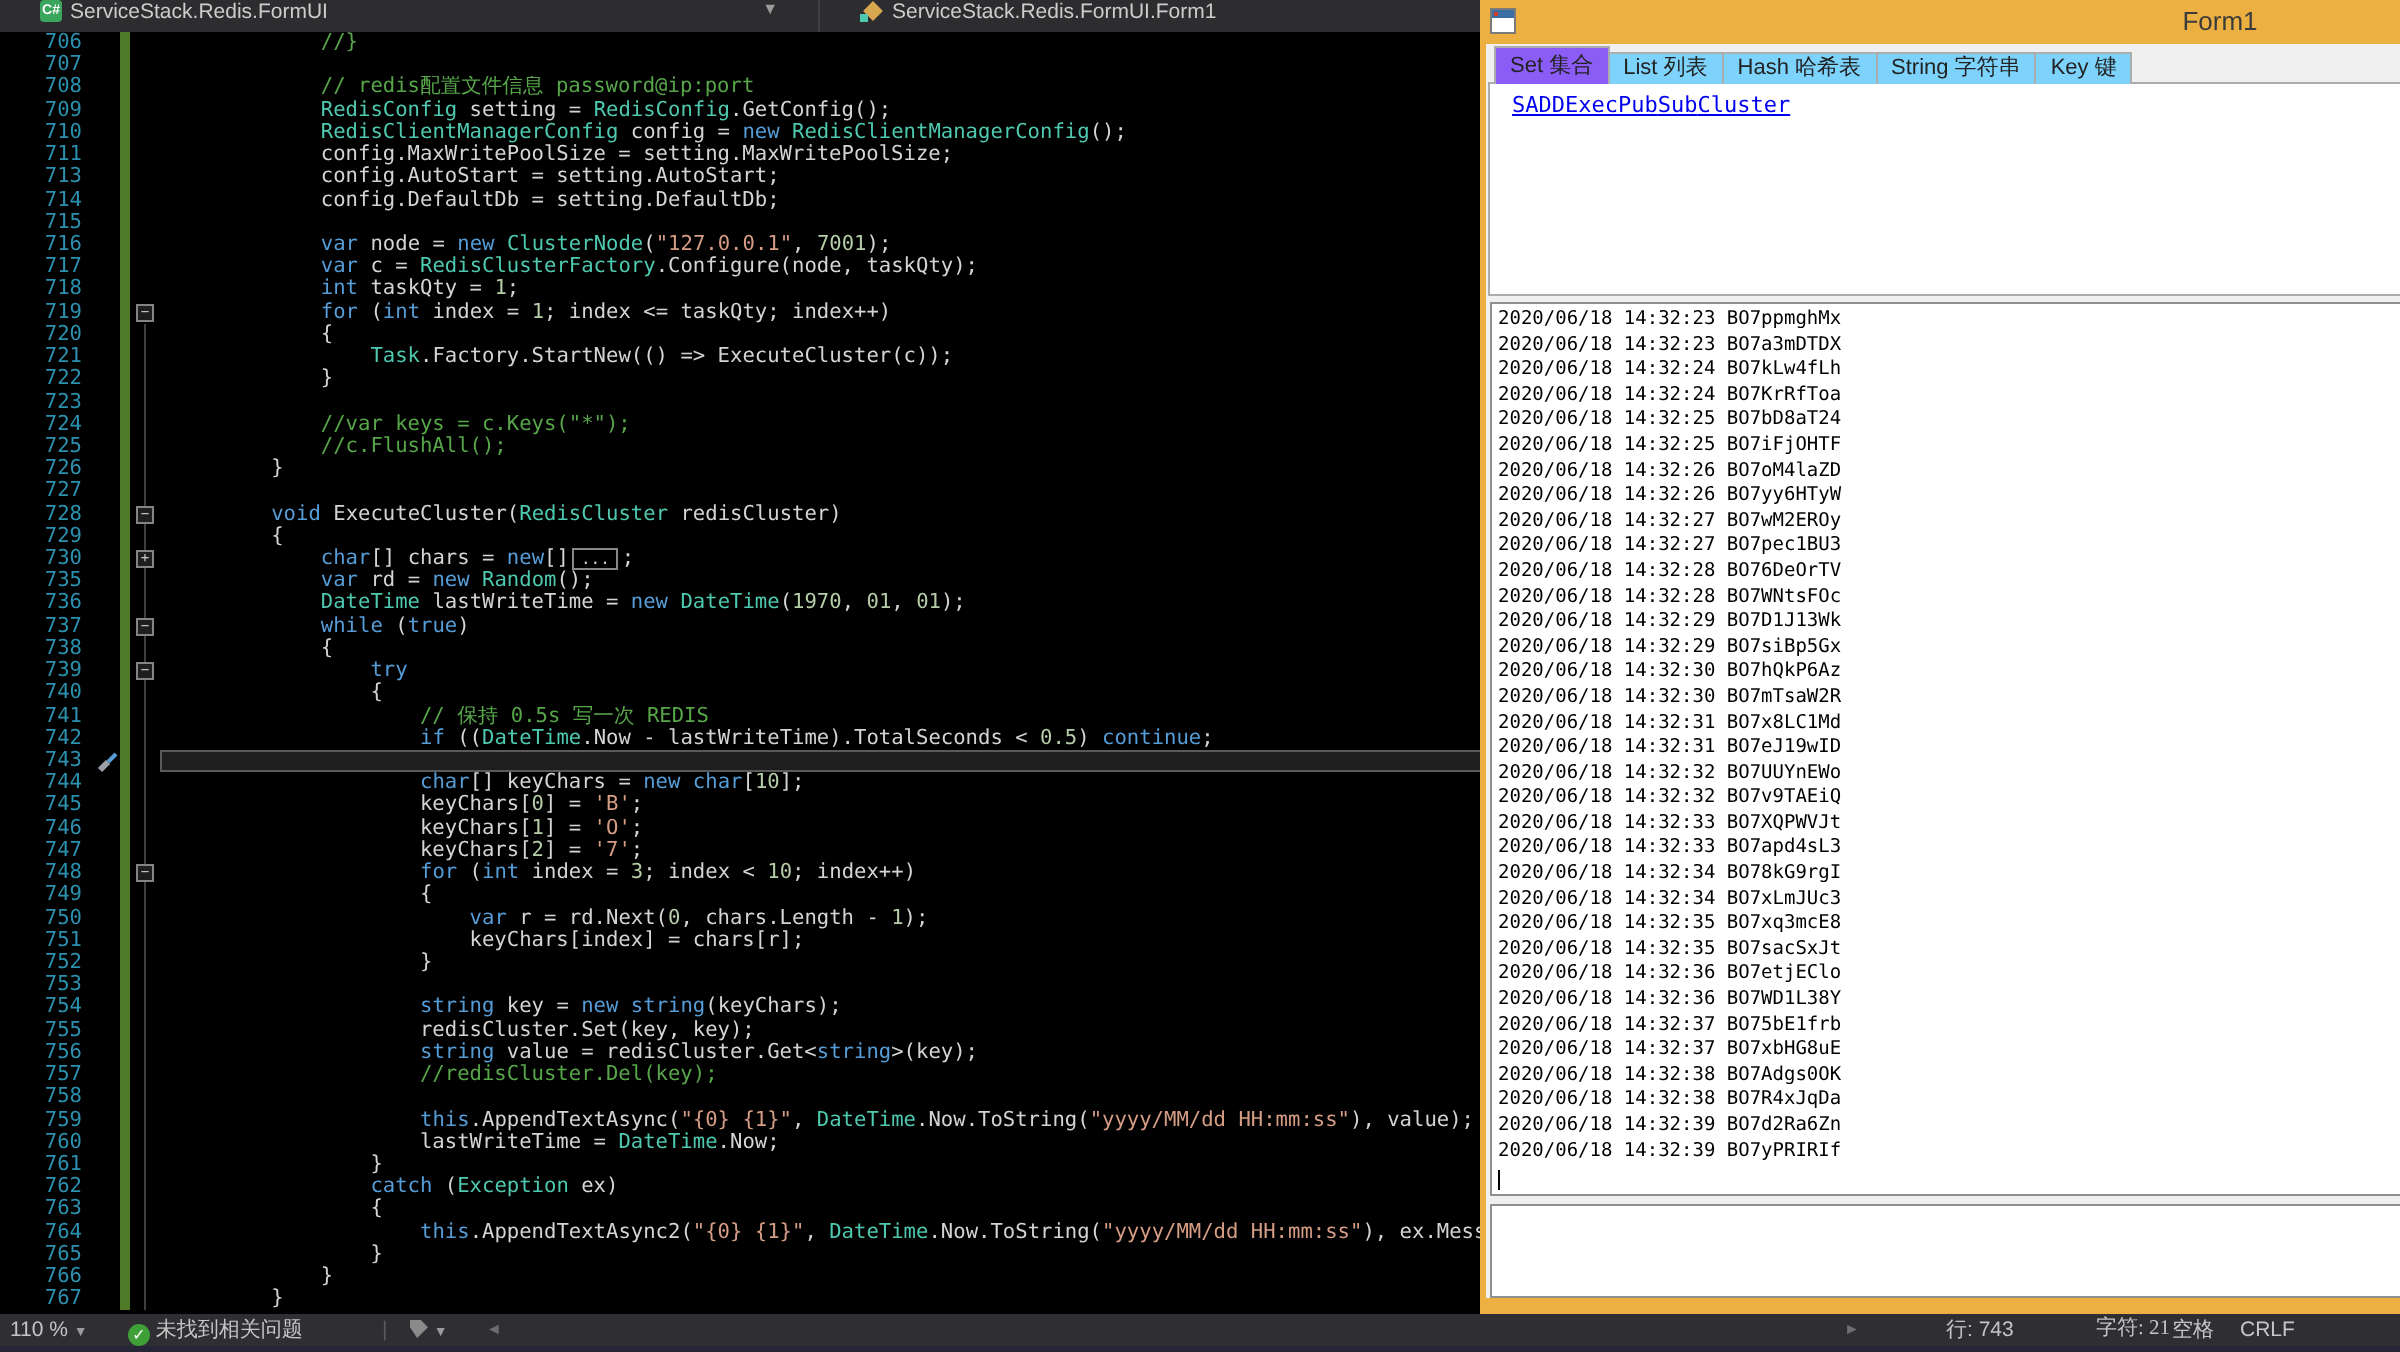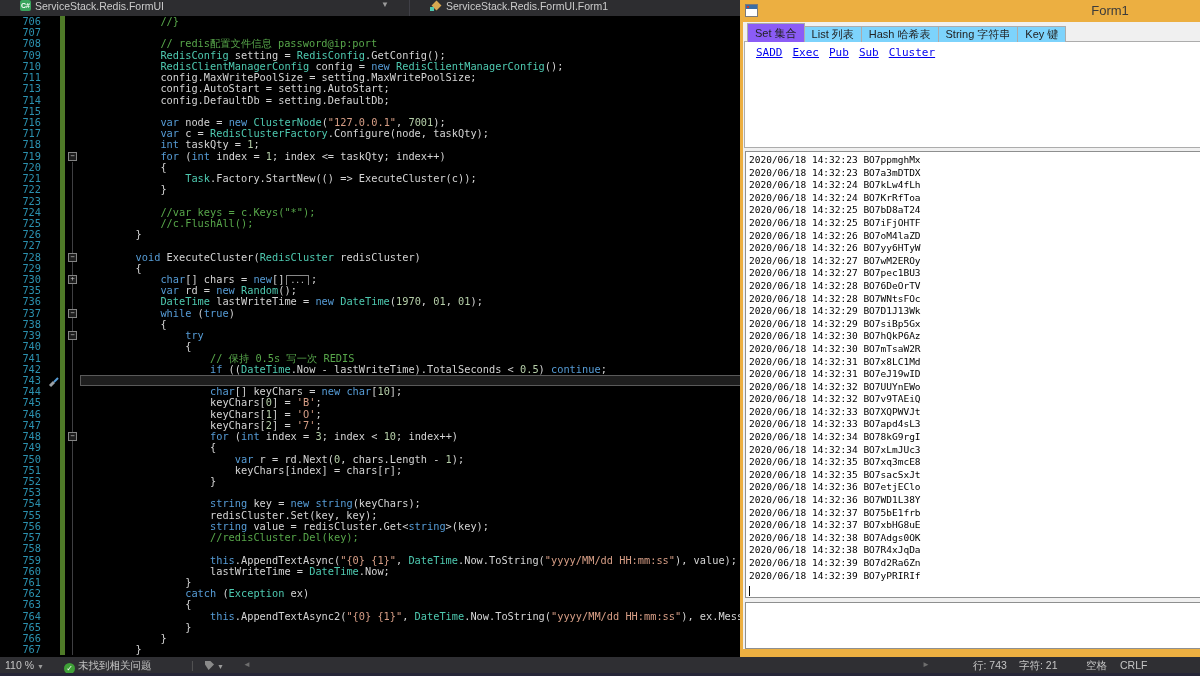--- a/index.html
+++ b/index.html
@@ -44,21 +44,21 @@
   .titlebar { position:relative; height:22px; }
   .title { position:absolute; left:0; right:0; top:3px; text-align:center; font-size:13px; color:#3b3b3b; }
   .appico { position:absolute; left:5px; top:4px; width:13px; height:13px; border:1px solid #7a7a7a; background:#fff; }
   .appico .bar { position:absolute; left:0; top:0; right:0; height:4px; background:#3b6ea5; }
   .appico .dot { position:absolute; left:1px; top:1px; width:2px; height:2px; background:#d23b2a; }
   .client { position:absolute; left:3px; top:22px; right:0; bottom:8px; background:#F0F0F0; overflow:hidden; }
   .tabs { position:absolute; left:4px; top:2px; height:18px; display:flex; align-items:flex-end; z-index:2; }
   .tab { height:16px; line-height:15px; padding:0 7px; font-size:11px; color:#222; background:#7dd3fc; border:1px solid #ACACAC; border-bottom:none; margin-right:-1px; }
   .tab.active { height:19px; line-height:18px; background:#8b5cf6; position:relative; z-index:3; }
   .tabpage { position:absolute; left:1px; top:19px; right:-2px; height:107px; background:#fff; border:1px solid #ACACAC; z-index:1; }
-  .links { position:absolute; left:11px; top:4px; display:flex; gap:10px; }
+  .links { position:absolute; left:11px; top:4px; display:flex; gap:0; }
   .links a { color:#0000EE; font-size:11px; text-decoration:underline; font-family:"DejaVu Sans Mono", monospace; }
   .tbox { position:absolute; left:2px; right:-4px; background:#fff; border:1px solid #8E8F8F; overflow:hidden; }
   .tbox1 { top:129px; height:447px; padding:2px 0 0 3px; }
   .tbox2 { top:580px; height:47px; }
   .logline { font:9.5px/12.6px "DejaVu Sans Mono", monospace; color:#000; white-space:pre; }
   .caret { display:inline-block; width:1px; height:10px; background:#000; margin-top:1px; }
 </style>
 </head>
 <body>
 
@@ -509,21 +509,21 @@
       <span>未找到相关问题</span>
     </div>
     <div class="it" style="left:191px;color:#5a5a5a;">|</div>
     <div class="it" style="left:205px;">
       <span class="tag-ico"></span>
       <span style="font-size:7px;color:#9b9b9b;">▼</span>
     </div>
     <div class="it" style="left:243px;color:#6e6e6e;font-size:8px;">◄</div>
     <div class="it" style="left:922px;color:#6e6e6e;font-size:8px;">►</div>
     <div class="it" style="left:973px;">行: 743</div>
-    <div class="it" style="left:1019px;">字符: 21</div>
+    <div class="it" style="left:1048px;font-family:Liberation Serif, serif;">字符: 21</div>
     <div class="it" style="left:1086px;">空格</div>
     <div class="it" style="left:1120px;">CRLF</div>
     <div class="gh-chip">GitHub</div>
   </div>
   <div class="botstrip"></div>
 
   <div class="formwin">
     <div class="titlebar">
       <span class="appico">
           <span class="bar"></span>

